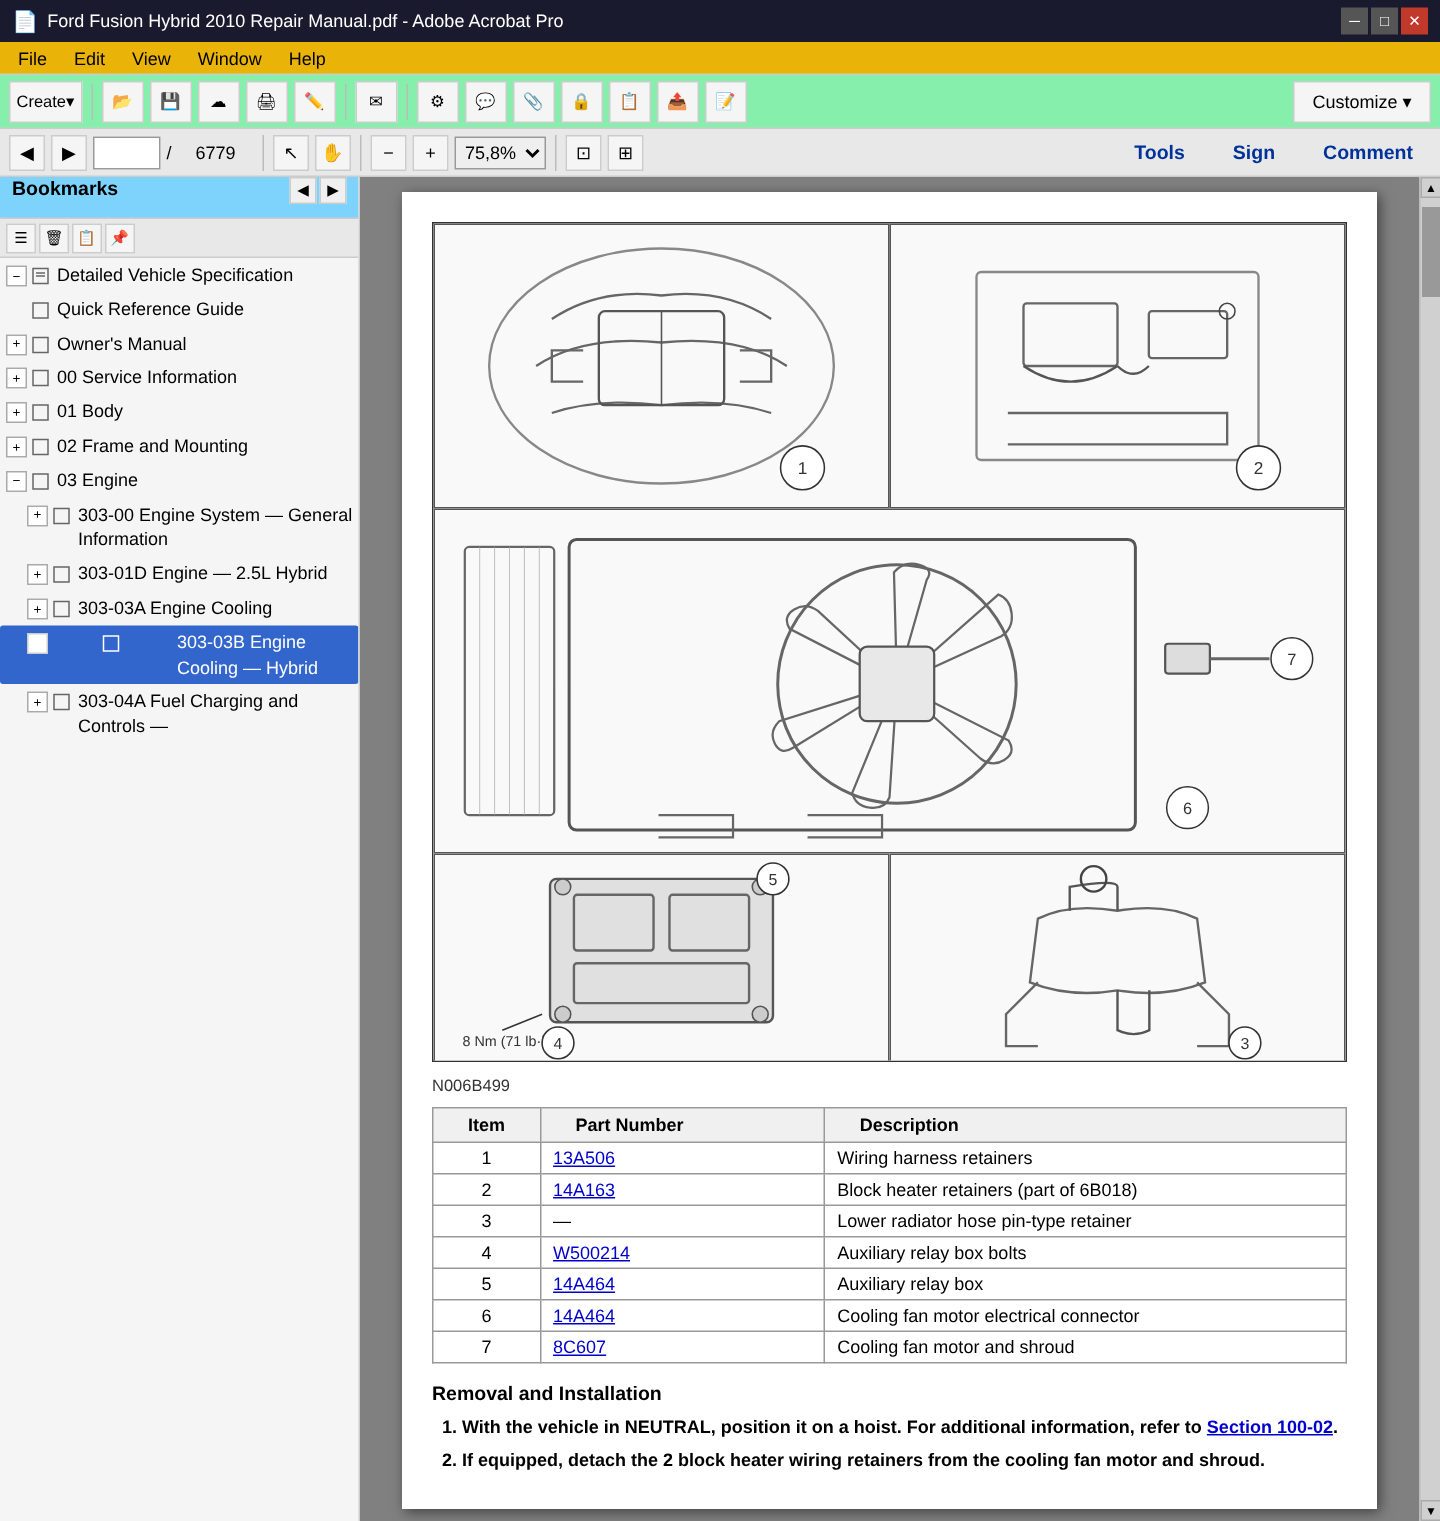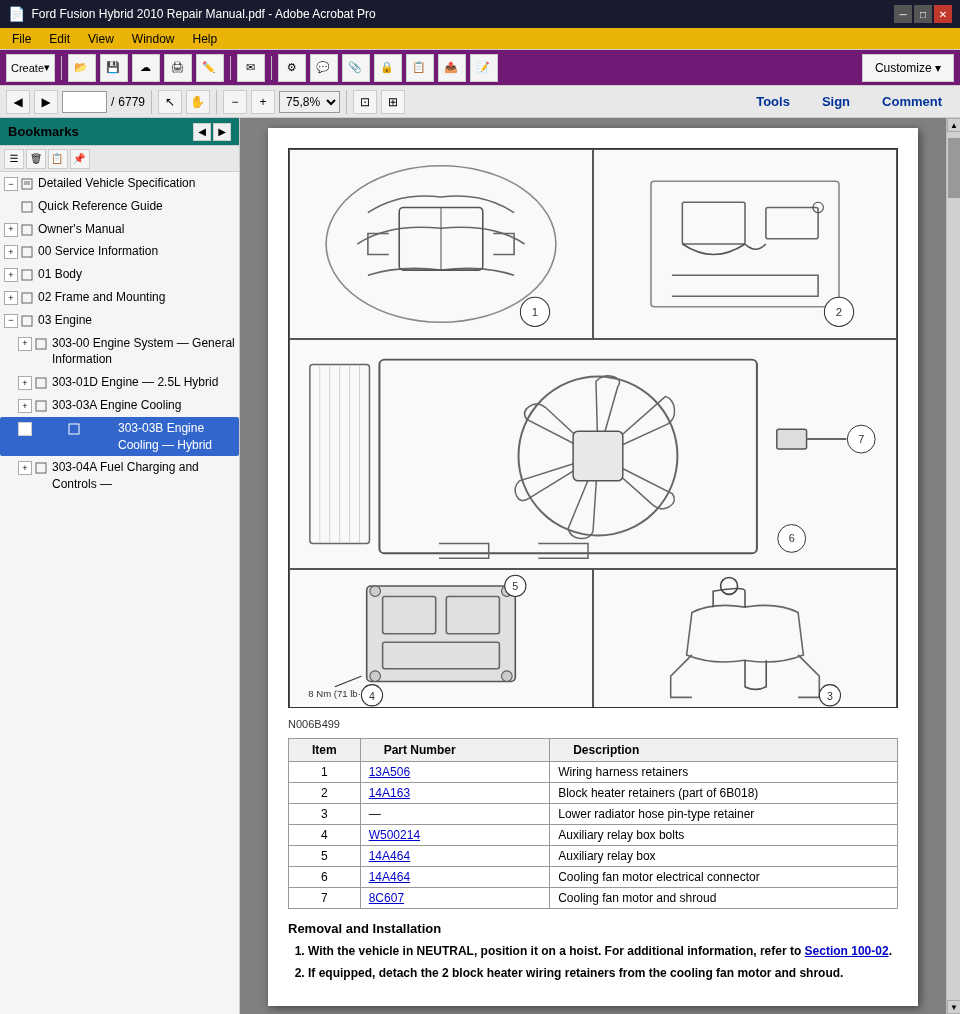--- a/index.html
+++ b/index.html
@@ -27,21 +27,21 @@
       display: flex;
       align-items: center;
       padding: 0 4px;
       border-bottom: 1px solid #ccc;
       gap: 2px;
     }
     .menu-item { padding: 2px 8px; font-size: 12px; cursor: pointer; }
 
     
     .toolbar {
-      background: #701a75;
+      background: #86efac;
       height: 36px;
       display: flex;
       align-items: center;
       padding: 0 6px;
       border-bottom: 1px solid #ccc;
       gap: 4px;
     }
     .tb-btn { 
       height: 28px; min-width: 28px; border: 1px solid #ccc; background: #f5f5f5; 
       cursor: pointer; display: flex; align-items: center; justify-content: center;
@@ -67,43 +67,42 @@
       align-items: center;
       padding: 0 6px;
       border-bottom: 1px solid #ccc;
       gap: 4px;
     }
     .nav-btn { 
       width: 24px; height: 24px; border: 1px solid #ccc; background: #f5f5f5; 
       cursor: pointer; display: flex; align-items: center; justify-content: center; font-size: 12px;
     }
     .page-input { width: 45px; height: 22px; border: 1px solid #999; text-align: center; font-size: 12px; }
-    .page-total { font-size: 12px; margin: 0 0; }
+    .page-total { font-size: 12px; margin: 0 12px; }
     .zoom-select { height: 22px; border: 1px solid #999; font-size: 12px; padding: 0 2px; }
 
     
     .main-layout {
       display: flex;
       height: calc(1014px - 28px - 22px - 36px - 32px);
     }
 
     
     .sidebar {
       width: 240px;
       background: #f5f5f5;
       border-right: 1px solid #ccc;
       display: flex;
       flex-direction: column;
       overflow: hidden;
     }
     .sidebar-header {
-      background: #0f766e;
+      background: #7dd3fc;
       height: 28px;
       display: flex;
-      align-items: center;
       padding: 0 8px;
       border-bottom: 1px solid #ccc;
       justify-content: space-between;
     }
     .sidebar-title { font-size: 13px; font-weight: bold; }
     .sidebar-controls { display: flex; gap: 2px; }
     .sidebar-ctrl-btn { 
       width: 18px; height: 18px; border: 1px solid #ccc; background: #f0f0f0; 
       cursor: pointer; font-size: 10px; display: flex; align-items: center; justify-content: center;
     }

